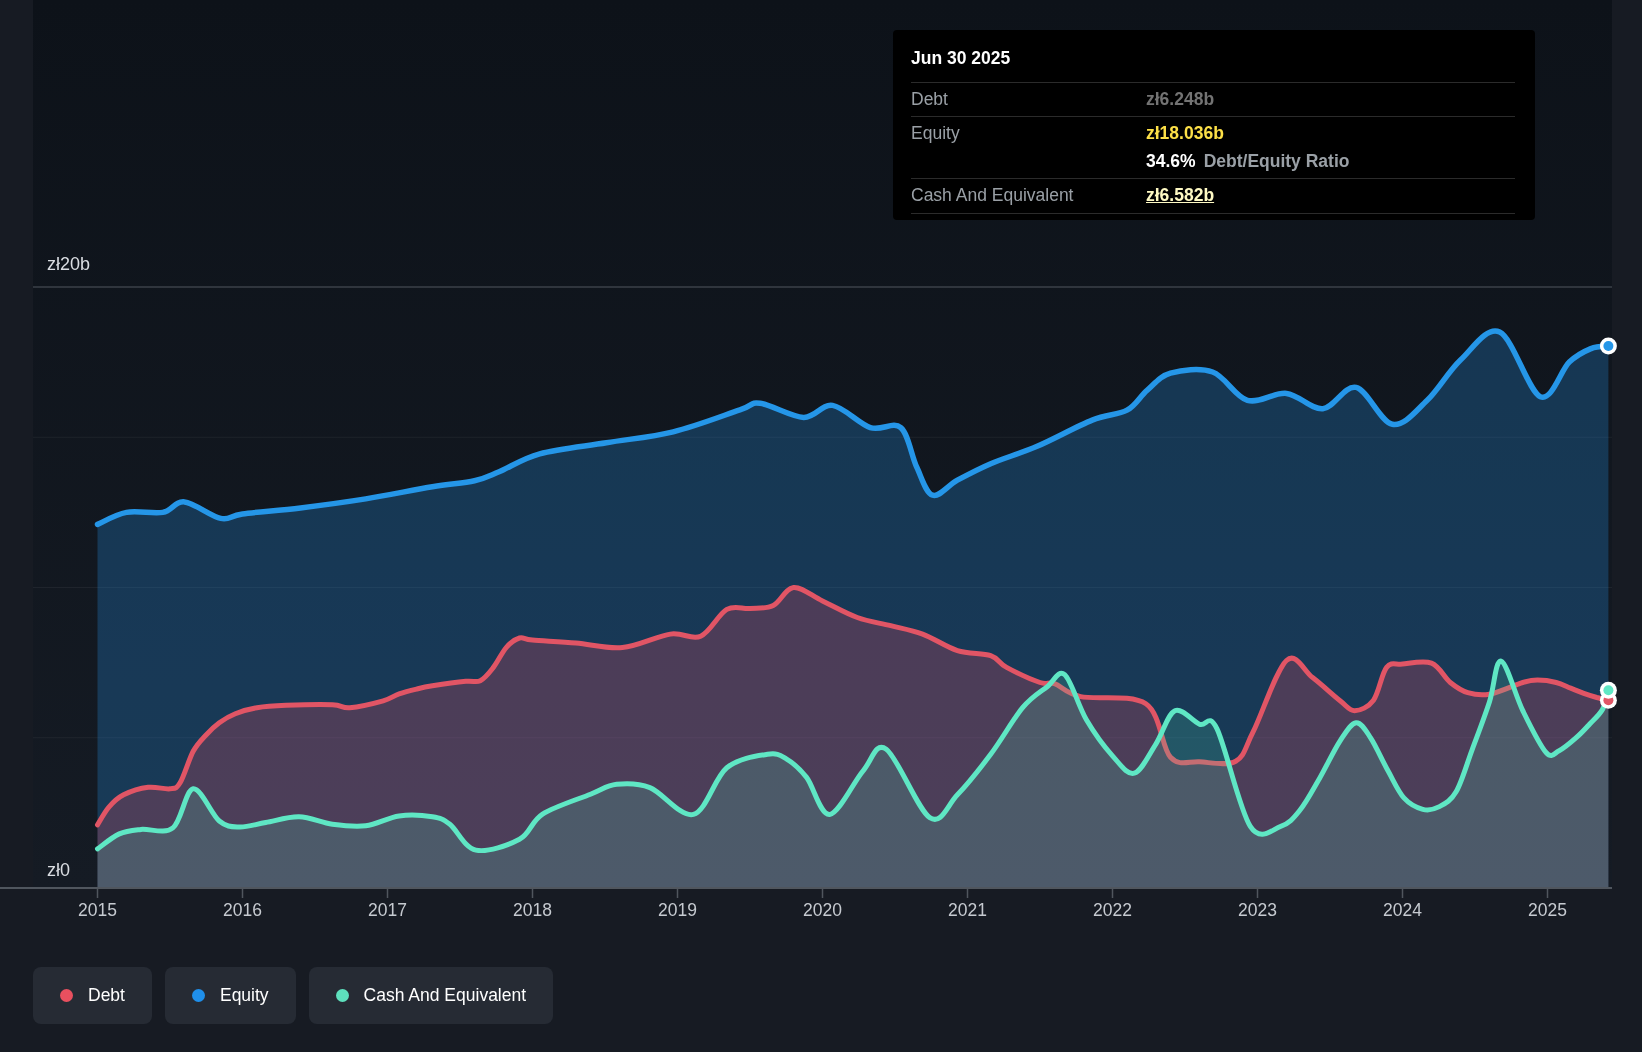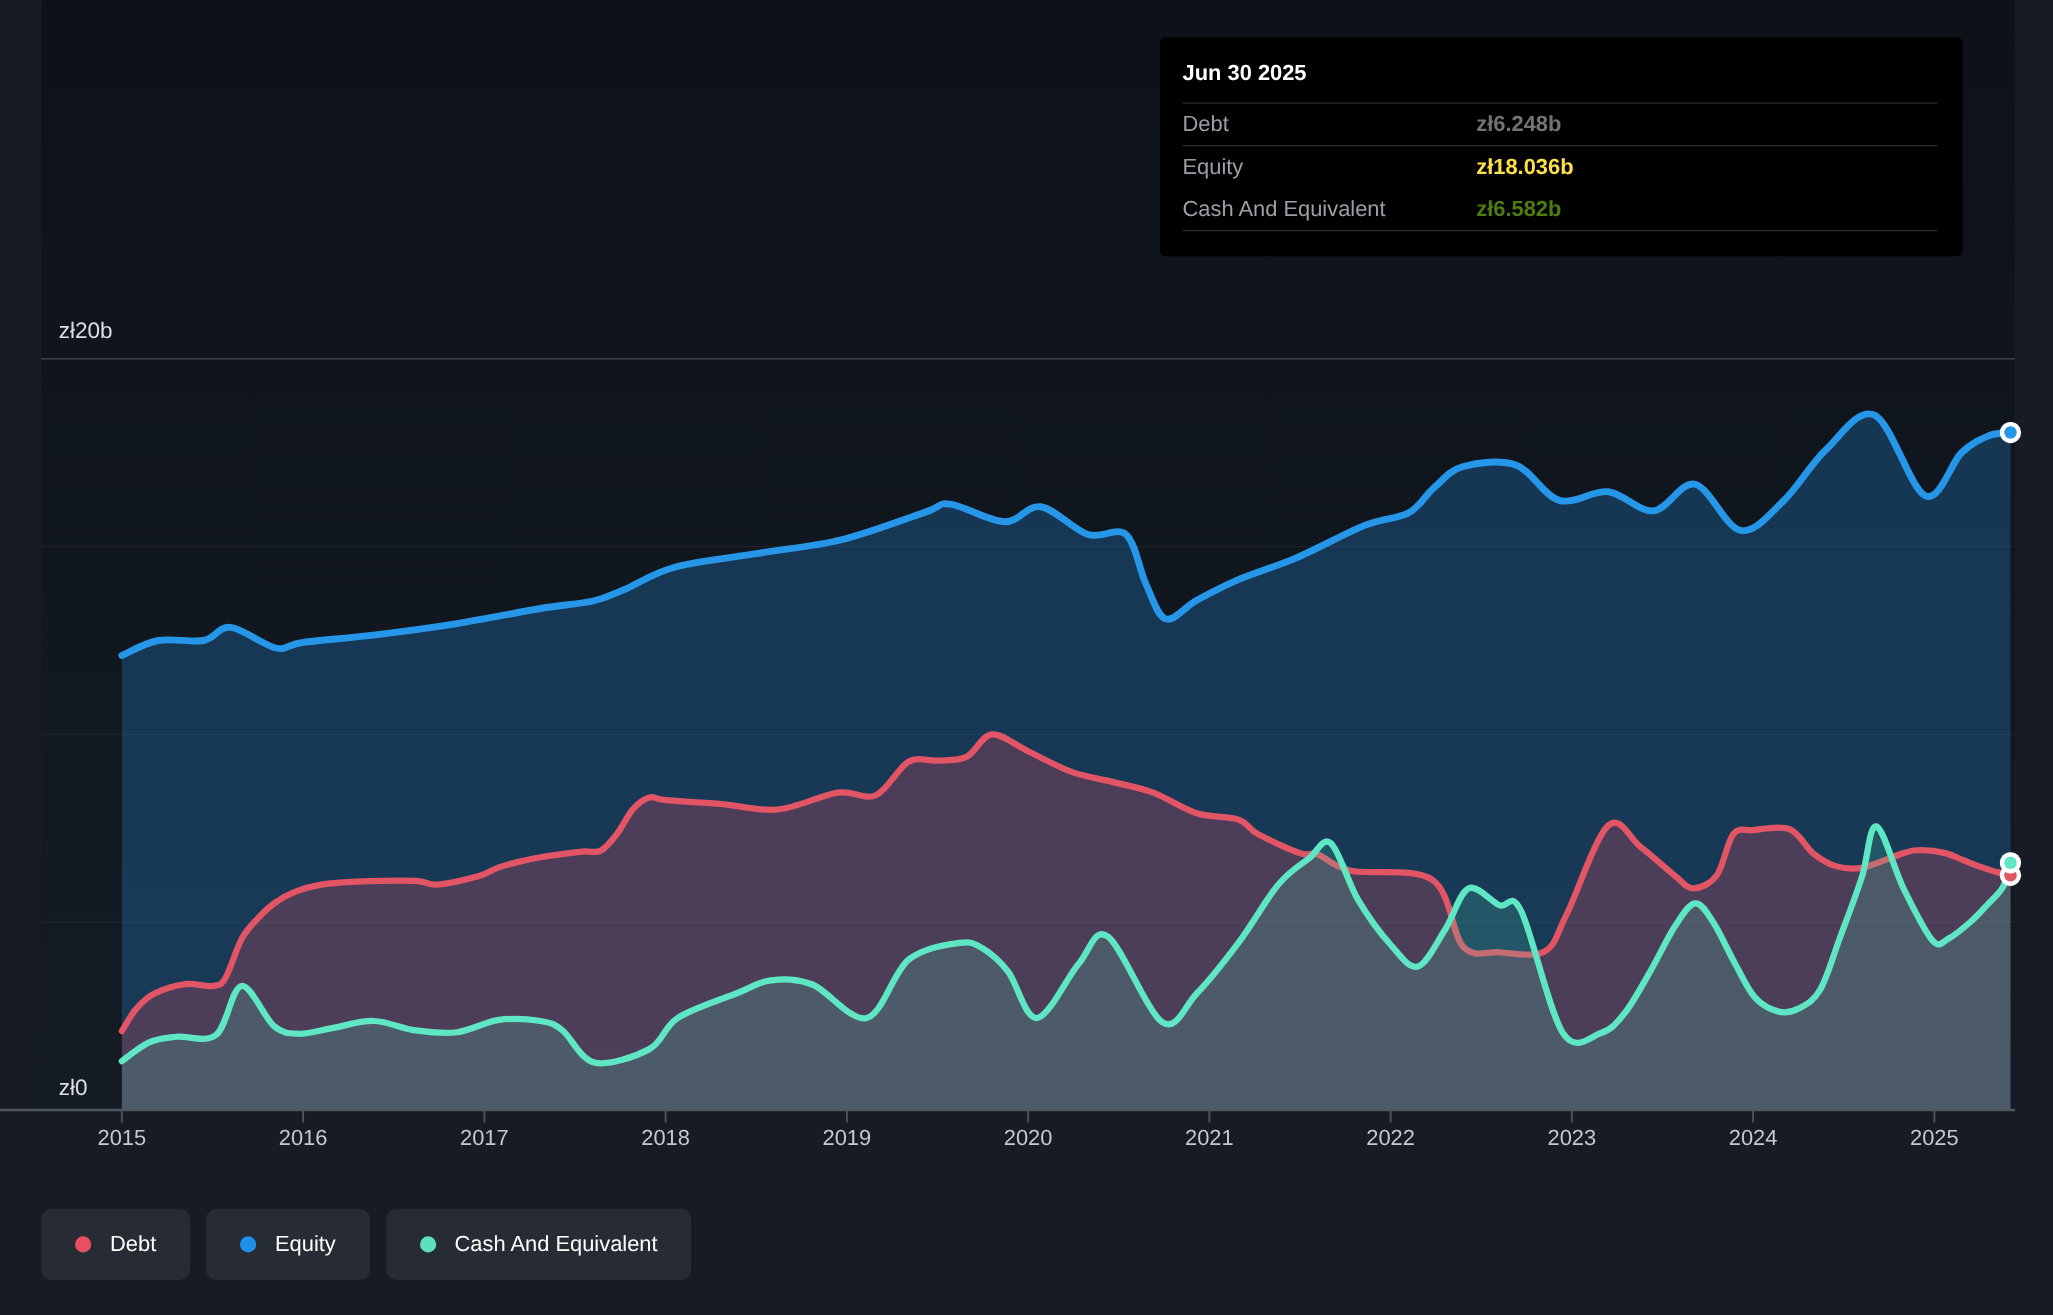--- a/index.html
+++ b/index.html
@@ -8,21 +8,21 @@
     background:#171b23;
     font-family:"Liberation Sans", sans-serif;
     -webkit-font-smoothing:antialiased;
   }
   #stage{position:absolute;inset:0;}
   svg{position:absolute;left:0;top:0;}
 
   
   .tooltip{
     position:absolute;left:893px;top:30px;width:642px;box-sizing:border-box;
-    background:#000;border-radius:4px;padding:10px 20px 20px 18px;z-index:5;margin-left:35px;
+    background:#000;border-radius:4px;padding:10px 20px 6px 18px;z-index:5;
   }
   .tt-title{
     color:#fff;font-size:17.5px;font-weight:bold;line-height:1;
     padding:10px 0 14px 0;border-bottom:1px solid #2b2b2b;
   }
   .tt-row{
     display:flex;align-items:center;font-size:17.5px;line-height:1;
     padding:8px 0;
   }
   .tt-row .tt-label{color:#9aa0a6;width:235px;flex:0 0 235px;}
@@ -98,23 +98,29 @@
   <div class="tooltip">
     <div class="tt-title">Jun 30 2025</div>
     <div class="tt-row tt-sep">
       <span class="tt-label">Debt</span>
       <span class="tt-value" style="color: #737373;">zł6.248b</span>
     </div>
     <div class="tt-row">
       <span class="tt-label">Equity</span>
       <span class="tt-value" style="color: #fde047;">zł18.036b</span>
     </div>
+    <div class="tt-row tt-sep" style="padding-top:2px;">
+      <span class="tt-label"></span>
+      <span>
+        <span class="tt-ratio-val">34.6%</span><span class="tt-ratio-label">Debt/Equity Ratio</span>
+      </span>
+    </div>
     <div class="tt-row tt-sep">
       <span class="tt-label">Cash And Equivalent</span>
-      <span class="tt-value" style="color: #4d7c0f;">zł6.582b</span>
+      <span class="tt-value" style="color: #fef9c3; text-decoration: underline;">zł6.582b</span>
     </div>
   </div>
 
   <div class="legend">
     <div class="legend-pill">
       <span class="legend-dot" style="background: rgb(232, 80, 95);"></span>
       <span class="legend-label">Debt</span>
     </div>
     <div class="legend-pill">
       <span class="legend-dot" style="background: rgb(31, 143, 234);"></span>

